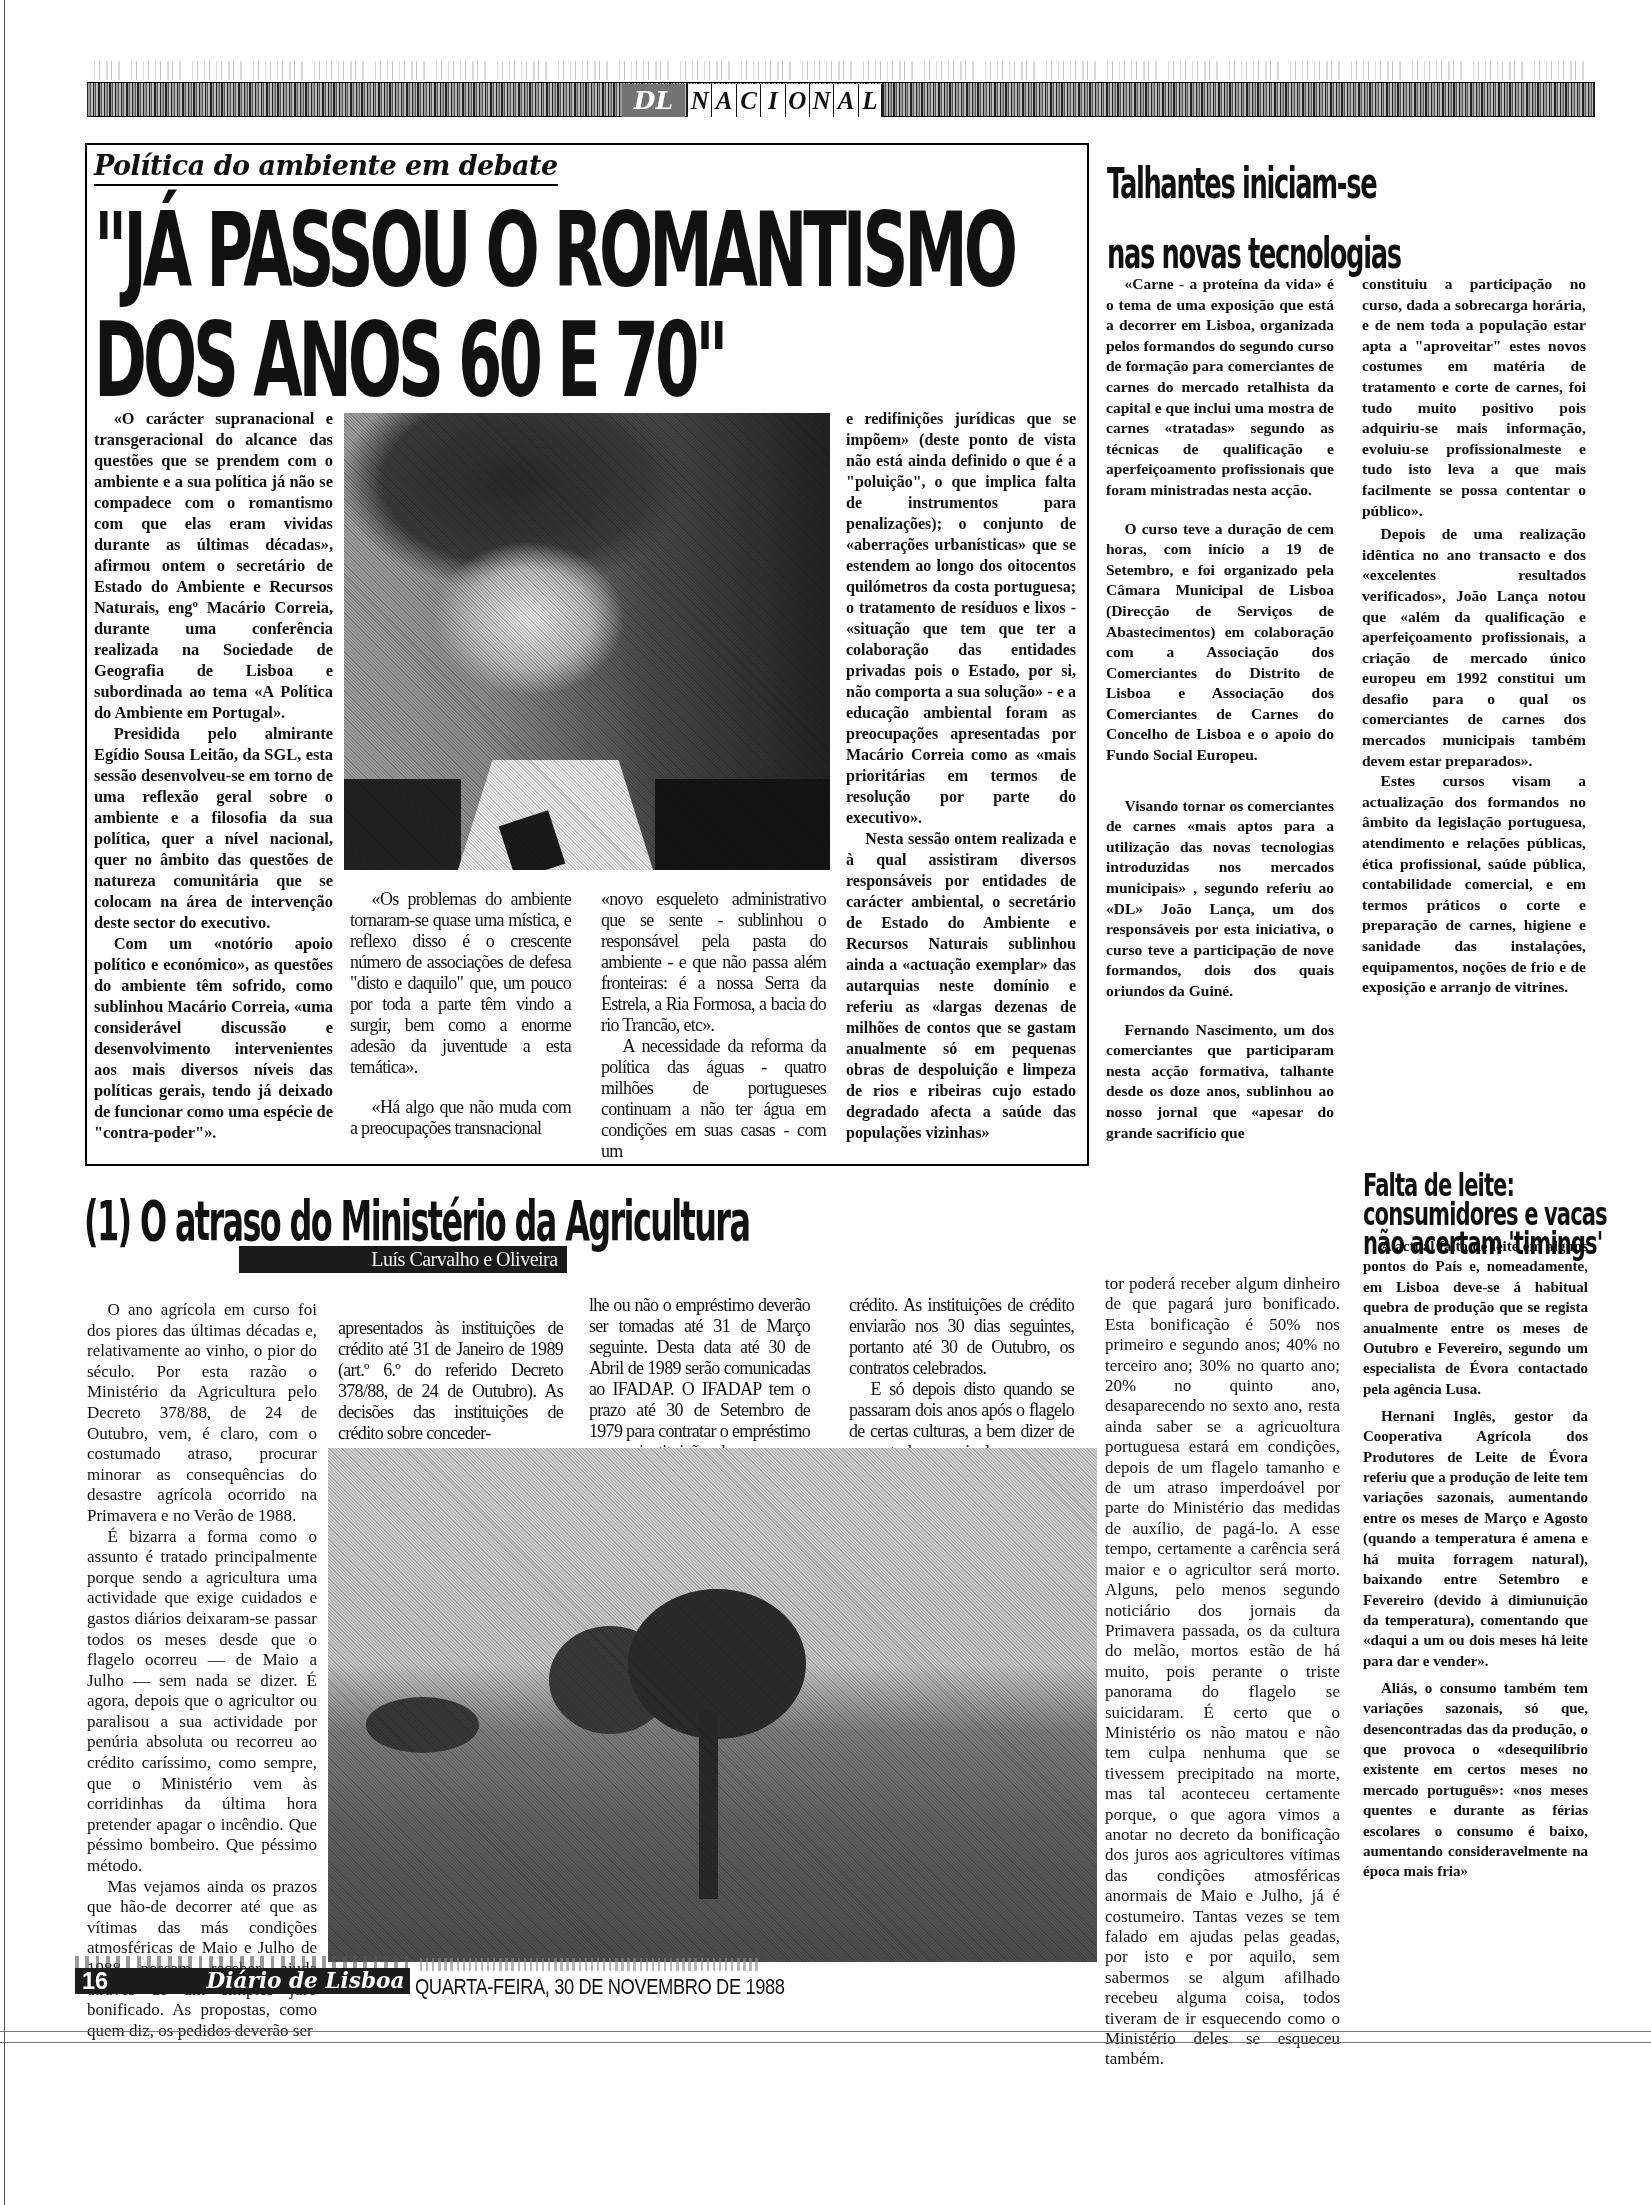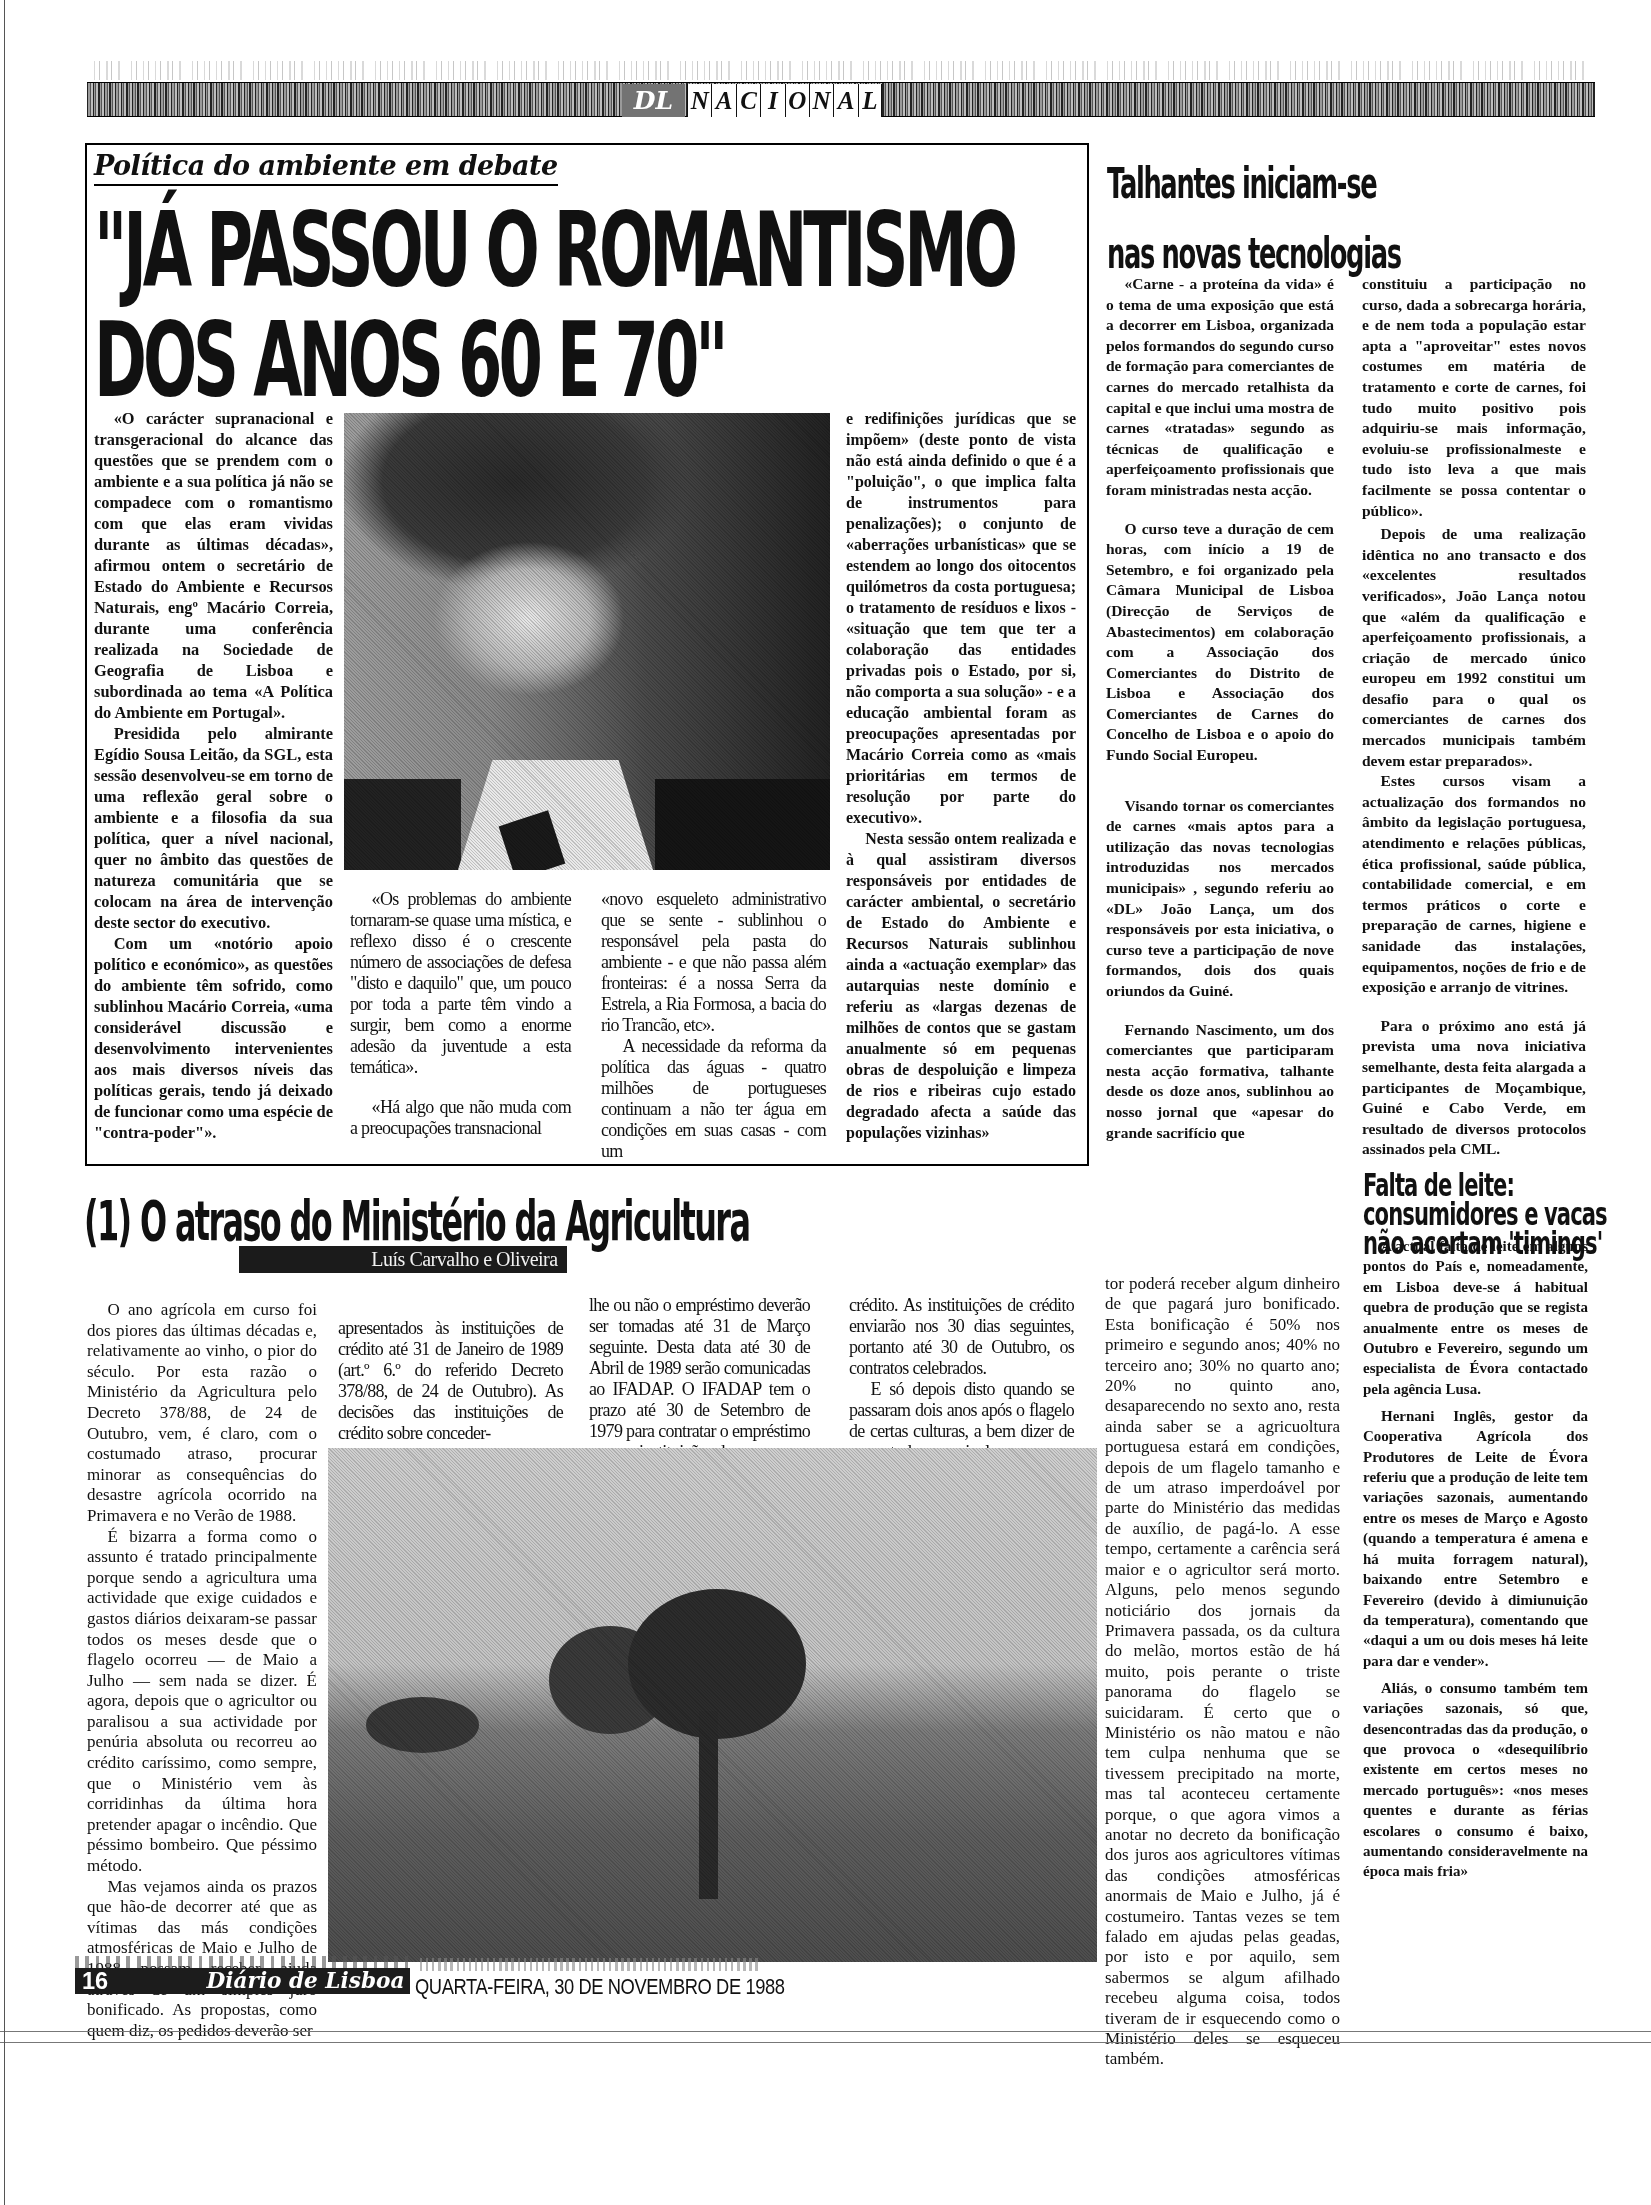--- a/index.html
+++ b/index.html
@@ -135,21 +135,20 @@
 <div class="abs col" style="left:1106px; top:274px; width:228px; font-size:15.5px; line-height:20.6px;">
   <p>«Carne - a proteína da vida» é o tema de uma exposição que está a decorrer em Lisboa, organizada pelos formandos do segundo curso de formação para comerciantes de carnes do mercado retalhista da capital e que inclui uma mostra de carnes «tratadas» segundo as técnicas de qualificação e aperfeiçoamento profissionais que foram ministradas nesta acção.</p>
   <p style="margin-top:18px">O curso teve a duração de cem horas, com início a 19 de Setembro, e foi organizado pela Câmara Municipal de Lisboa (Direcção de Serviços de Abastecimentos) em colaboração com a Associação dos Comerciantes do Distrito de Lisboa e Associação dos Comerciantes de Carnes do Concelho de Lisboa e o apoio do Fundo Social Europeu.</p>
   <p style="margin-top:30px">Visando tornar os comerciantes de carnes «mais aptos para a utilização das novas tecnologias introduzidas nos mercados municipais» , segundo referiu ao «DL» João Lança, um dos responsáveis por esta iniciativa, o curso teve a participação de nove formandos, dois dos quais oriundos da Guiné.</p>
   <p style="margin-top:18px">Fernando Nascimento, um dos comerciantes que participaram nesta acção formativa, talhante desde os doze anos, sublinhou ao nosso jornal que «apesar do grande sacrifício que</p>
 </div>
 <div class="abs col" style="left:1362px; top:274px; width:224px; font-size:15.5px; line-height:20.6px;">
   <p style="text-indent:0">constituiu a participação no curso, dada a sobrecarga horária, e de nem toda a população estar apta a "aproveitar" estes novos costumes em matéria de tratamento e corte de carnes, foi tudo muito positivo pois adquiriu-se mais informação, evoluiu-se profissionalmeste e tudo isto leva a que mais facilmente se possa contentar o público».</p>
   <p style="margin-top:3px">Depois de uma realização idêntica no ano transacto e dos «excelentes resultados verificados», João Lança notou que «além da qualificação e aperfeiçoamento profissionais, a criação de mercado único europeu em 1992 constitui um desafio para o qual os comerciantes de carnes dos mercados municipais também devem estar preparados».</p>
   <p>Estes cursos visam a actualização dos formandos no âmbito da legislação portuguesa, atendimento e relações públicas, ética profissional, saúde pública, contabilidade comercial, e em termos práticos o corte e preparação de carnes, higiene e sanidade das instalações, equipamentos, noções de frio e de exposição e arranjo de vitrines.</p>
-  <p style="margin-top:18px">Para o próximo ano está já prevista uma nova iniciativa semelhante, desta feita alargada a participantes de Moçambique, Guiné e Cabo Verde, em resultado de diversos protocolos assinados pela CML.</p>
 </div>
 
 <div class="abs agri-title">(1) O atraso do Ministério da Agricultura</div>
 <div class="abs byline">Luís Carvalho e Oliveira</div>
 
 <div class="abs col" style="left:87px; top:1300px; width:230px; font-weight:normal; font-size:17px; line-height:20.6px;">
   <p>O ano agrícola em curso foi dos piores das últimas décadas e, relativamente ao vinho, o pior do século. Por esta razão o Ministério da Agricultura pelo Decreto 378/88, de 24 de Outubro, vem, é claro, com o costumado atraso, procurar minorar as consequências do desastre agrícola ocorrido na Primavera e no Verão de 1988.</p>
   <p>É bizarra a forma como o assunto é tratado principalmente porque sendo a agricultura uma actividade que exige cuidados e gastos diários deixaram-se passar todos os meses desde que o flagelo ocorreu — de Maio a Julho — sem nada se dizer. É agora, depois que o agricultor ou paralisou a sua actividade por penúria absoluta ou recorreu ao crédito caríssimo, como sempre, que o Ministério vem às corridinhas da última hora pretender apagar o incêndio. Que péssimo bombeiro. Que péssimo método.</p>
   <p>Mas vejamos ainda os prazos que hão-de decorrer até que as vítimas das más condições atmosféricas de Maio e Julho de 1988 possam receber ajuda através de um simples juro bonificado. As propostas, como quem diz, os pedidos deverão ser</p>
 </div>

